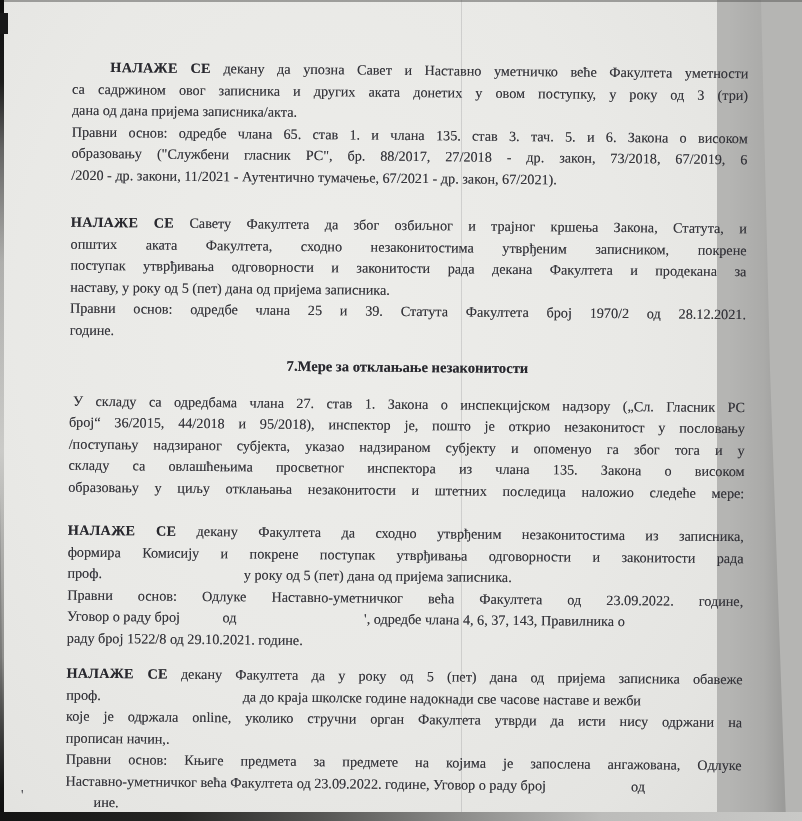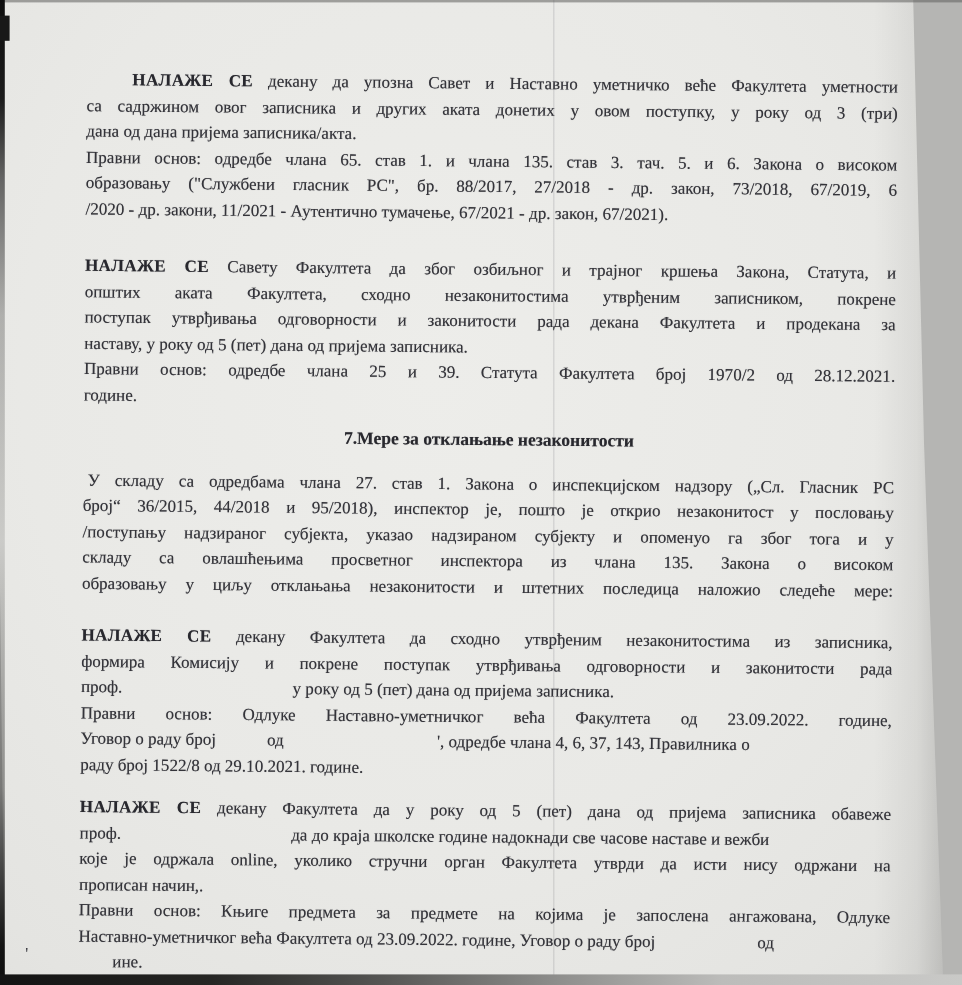--- a/index.html
+++ b/index.html
@@ -6,21 +6,21 @@
   body {
     width: 802px; height: 821px;
     overflow: hidden;
     position: relative;
     background: #b5b5b3;
     font-family: "Liberation Serif", "DejaVu Serif", serif;
   }
   
   .page {
     position: absolute; left: 0; top: 0;
-    width: 802px; height: 821px;
+    width: 717px; height: 821px;
     background: radial-gradient(ellipse at 45% 38%, #ededea 0%, #e9e9e6 55%, #e4e4e1 85%, #dfdfdc 100%);
     clip-path: polygon(7px 0, 761px 0, 770px 45%, 786px 100%, 4px 100%, 0 60%, 0 0);
   }
   .right-shade {
     position: absolute; left: 728px; top: 0; width: 60px; height: 100%;
     background: linear-gradient(to right, rgba(0,0,0,0) 0%, rgba(0,0,0,0.06) 60%, rgba(0,0,0,0.16) 100%);
   }
   .crease {
     position: absolute; top: 0; bottom: 8px; width: 1px;
     background: rgba(110,110,116,0.22);

